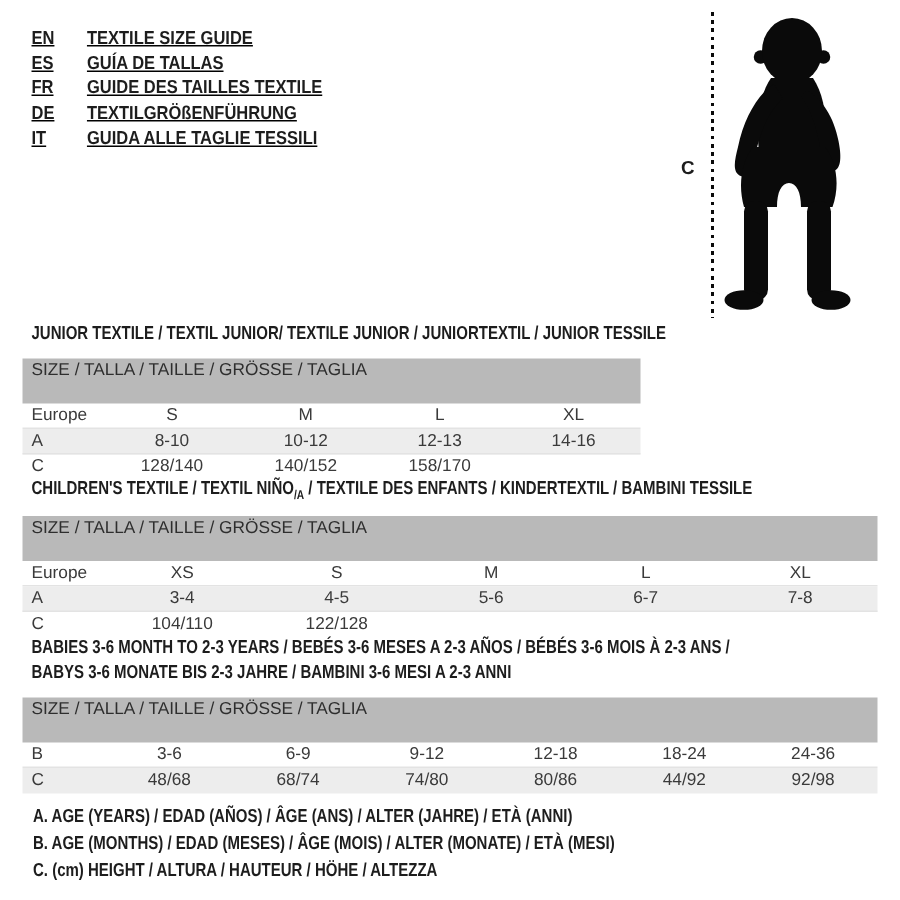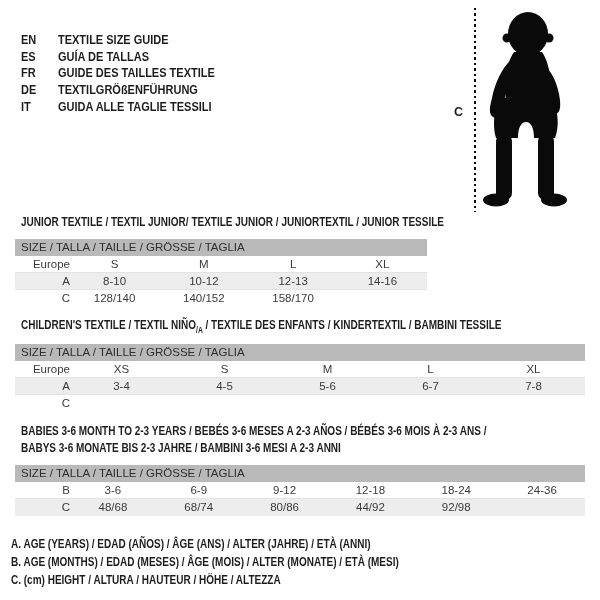--- a/index.html
+++ b/index.html
@@ -4,21 +4,21 @@
 <style>
   * { margin:0; padding:0; box-sizing:border-box; }
   body { background:#888; font-family:"Liberation Sans", sans-serif; }
   .page {
     position:relative; width:600px; height:600px; margin:0 auto;
     background:var(--page-bg,#ffffff); overflow:hidden;
     font-family:"Liberation Sans", sans-serif;
   }
 
   
-  .lang { position:absolute; left:21px; top:32px; }
+  .lang { position:absolute; left:21px; top:17px;text-decoration:underline; }
   .lang-row {
     display:flex; height:16.6px; align-items:center; white-space:nowrap;
     font-weight:bold; font-size:12.5px; color:var(--text,#1d1d1d);
     transform:scaleX(0.88); transform-origin:0 50%;
   }
   .lang-code { width:42px; flex:none; }
 
   
   .height-line {
     position:absolute; left:474px; top:8px; width:2px; height:204px;
@@ -37,38 +37,38 @@
     position:absolute; white-space:nowrap;
     font-weight:bold; font-size:12.5px; color:var(--text,#1d1d1d);
     transform:scaleX(0.8); transform-origin:0 0; line-height:15px;
   }
   .title sub { font-size:8.5px; }
   .title .tline { display:block; height:17px; line-height:17px; }
 
   
   .tbl { position:absolute; font-size:11.5px; color:var(--table-text,#3a3a3a); }
   .bar {
-    height:17px; line-height:17px; padding-left:6px;
+    height:30px; line-height:17px; padding-left:6px;
     background:var(--header-bar-bg,#b9b9b9); color:var(--header-bar-text,#2e2e2e);
     white-space:nowrap;
   }
   .row {
     display:grid; height:17px; line-height:16px;
     border-bottom:1px solid var(--row-border,#e3e3e3);
   }
   .row.alt { background:var(--alt-row-bg,#ededed); }
   .row.last { border-bottom:none; }
   .cols4 { grid-template-columns:55px repeat(4,1fr); }
   .cols5 { grid-template-columns:55px repeat(5,1fr); }
   .cols6 { grid-template-columns:55px repeat(6,1fr); }
-  .lbl { padding-left:6px; text-align:right; }
+  .lbl { padding-left:6px; text-align:left; }
   .cell { text-align:center; }
 
   
-  .notes { position:absolute; left:11px; top:535px; }
+  .notes { position:absolute; left:22px; top:535px; }
   .note {
     height:18px; line-height:18px; white-space:nowrap;
     font-weight:bold; font-size:12.5px; color:var(--text,#1d1d1d);
     transform:scaleX(0.8); transform-origin:0 50%;
   }
 </style>
 </head>
 <body>
 
 <div class="page">
@@ -151,20 +151,22 @@
     <div class="row cols5 alt">
       <span class="lbl">A</span>
       <span class="cell">3-4</span>
       <span class="cell">4-5</span>
       <span class="cell">5-6</span>
       <span class="cell">6-7</span>
       <span class="cell">7-8</span>
     </div>
     <div class="row cols5 last">
       <span class="lbl">C</span>
+      <span class="cell">104/110</span>
+      <span class="cell">122/128</span>
     </div>
   </div>
 
   <div class="title" style="left:21px; top:423px;">
     <span class="tline">BABIES 3-6 MONTH TO 2-3 YEARS / BEBÉS 3-6 MESES A 2-3 AÑOS / BÉBÉS 3-6 MOIS À 2-3 ANS /</span>
     <span class="tline">BABYS 3-6 MONATE BIS 2-3 JAHRE / BAMBINI 3-6 MESI A 2-3 ANNI</span>
   </div>
   <div class="tbl" style="left:15px; top:465px; width:570px;">
     <div class="bar">SIZE / TALLA / TAILLE / GRÖSSE / TAGLIA</div>
     <div class="row cols6">
@@ -173,20 +175,21 @@
       <span class="cell">6-9</span>
       <span class="cell">9-12</span>
       <span class="cell">12-18</span>
       <span class="cell">18-24</span>
       <span class="cell">24-36</span>
     </div>
     <div class="row cols6 alt last">
       <span class="lbl">C</span>
       <span class="cell">48/68</span>
       <span class="cell">68/74</span>
+      <span class="cell">74/80</span>
       <span class="cell">80/86</span>
       <span class="cell">44/92</span>
       <span class="cell">92/98</span>
     </div>
   </div>
 
   <div class="notes">
     <div class="note">A. AGE (YEARS) / EDAD (AÑOS) / ÂGE (ANS) / ALTER (JAHRE) / ETÀ (ANNI)</div>
     <div class="note">B. AGE (MONTHS) / EDAD (MESES) / ÂGE (MOIS) / ALTER (MONATE) / ETÀ (MESI)</div>
     <div class="note">C. (cm) HEIGHT / ALTURA / HAUTEUR / HÖHE / ALTEZZA</div>

